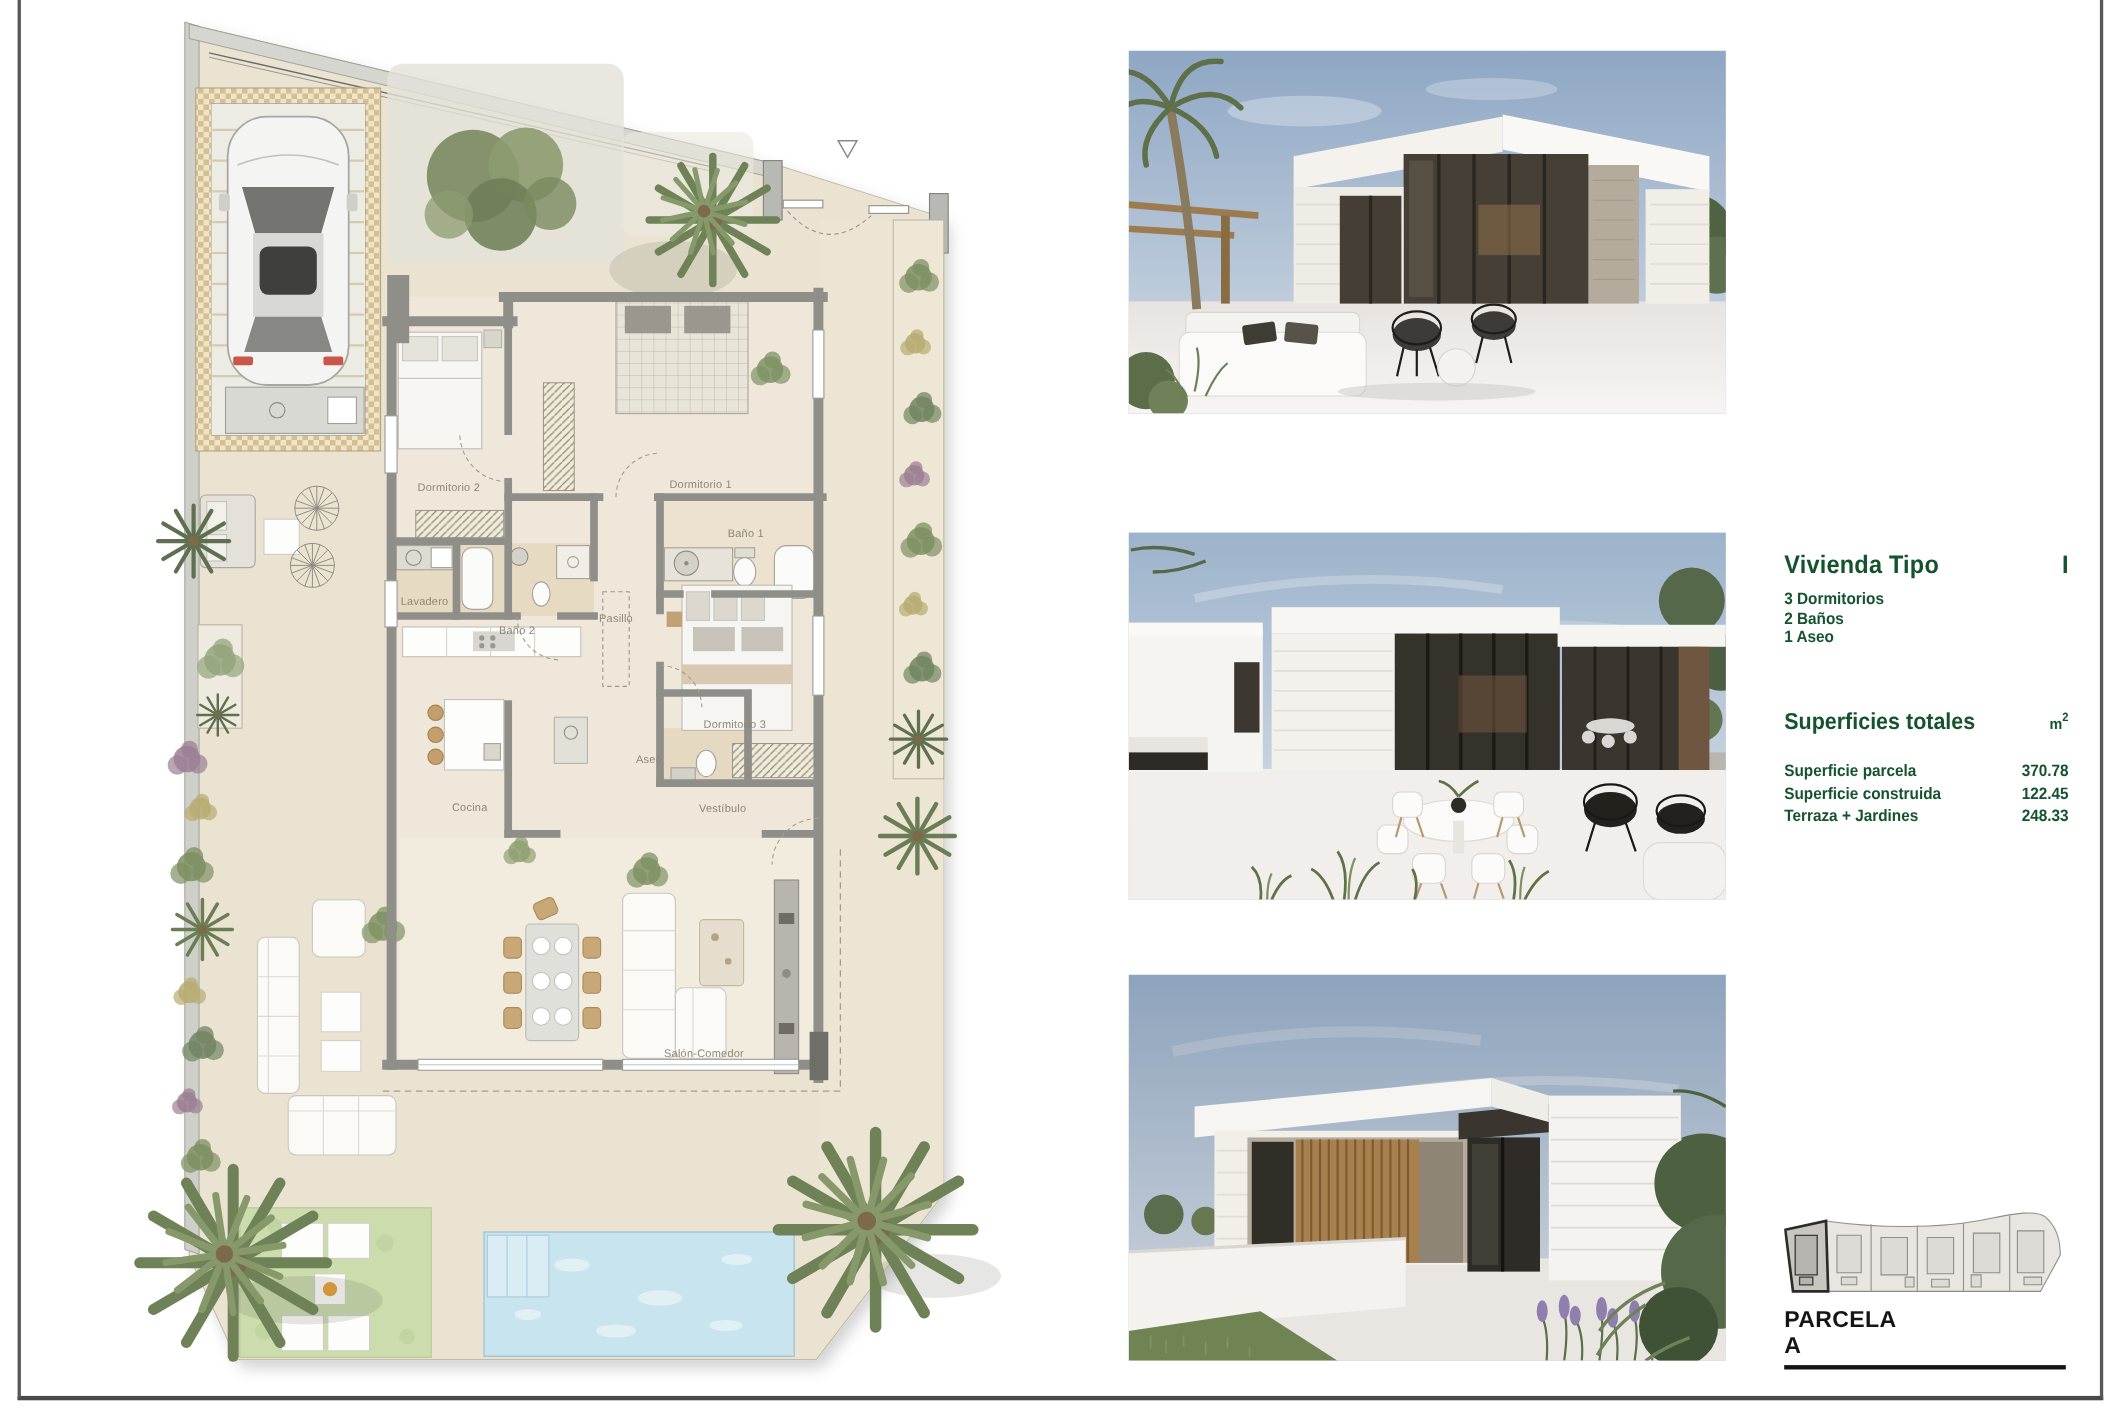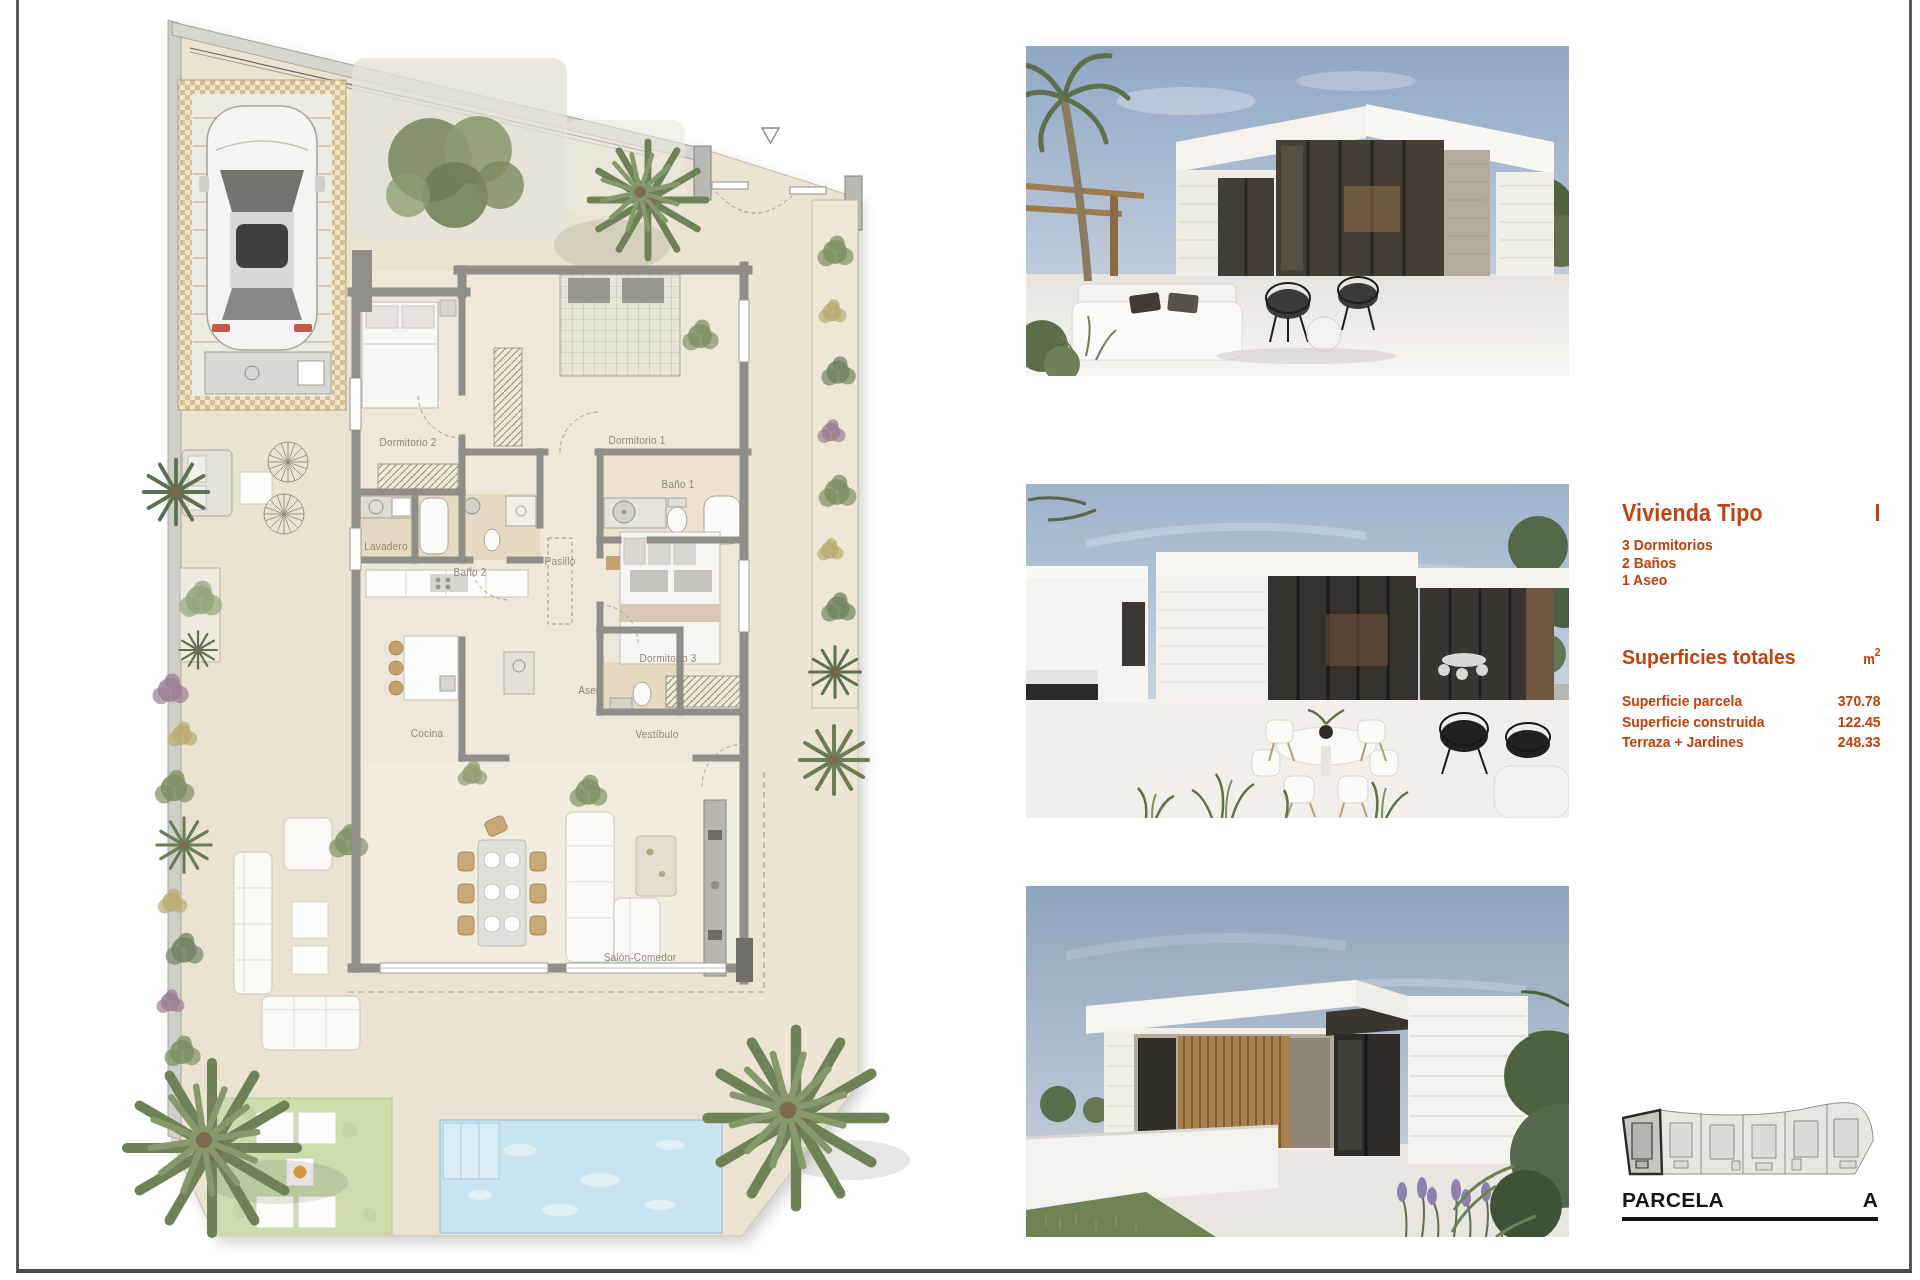--- a/index.html
+++ b/index.html
@@ -5,36 +5,36 @@
   html,body{margin:0;padding:0;background:#ffffff;}
   body{width:1920px;height:1280px;position:relative;font-family:"Liberation Sans",sans-serif;overflow:hidden;}
   .page-frame{position:absolute;left:16px;top:-4px;width:1890px;height:1271px;border-left:3px solid #58585a;border-right:3px solid #58585a;border-bottom:4px solid #4a4a4c;border-top:2px solid #6a6a6c;pointer-events:none;}
   .plan-wrap{position:absolute;left:0;top:0;width:960px;height:1088px;}
   .photo{position:absolute;left:1026px;width:543px;overflow:hidden;background:#cfd6de;}
   .photo svg{display:block;width:100%;height:100%;}
   #photo1{top:46px;height:330px;}
   #photo2{top:484px;height:334px;}
   #photo3{top:886px;height:351px;}
 
-  .info-panel{position:absolute;left:1622px;top:500px;width:280px;color:#c2410c;}
+  .info-panel{position:absolute;left:1622px;top:500px;width:280px;color:#14532d;}
   .condense{transform:scaleX(0.93);transform-origin:left top;width:278px;}
   .vt-row{display:flex;justify-content:space-between;align-items:baseline;}
   .vt-title{font-size:23px;font-weight:bold;letter-spacing:.2px;}
   .vt-code{font-size:23px;font-weight:bold;}
   .features{margin-top:9px;font-size:15px;font-weight:bold;line-height:1.18;}
   .surf-head{display:flex;justify-content:space-between;align-items:baseline;margin-top:56px;}
   .surf-title{font-size:21px;font-weight:bold;}
   .surf-unit{font-size:14px;font-weight:bold;}
   .surf-unit sup{font-size:11px;position:relative;top:-2px;}
   .surf-rows{margin-top:22px;font-size:15px;font-weight:bold;line-height:1.38;}
   .surf-row{display:flex;justify-content:space-between;}
 
   .parcel-panel{position:absolute;left:1622px;top:1094px;width:256px;color:#151515;}
   .parcel-diagram{display:block;width:256px;height:86px;}
-  .parcel-row{display:flex;justify-content:space-between;align-items:baseline;margin-top:8px;}
+  .parcel-row{display:flex;justify-content:space-between;align-items:baseline;margin-top:8px;flex-direction:column;}
   .parcel-label{font-size:21px;font-weight:bold;letter-spacing:.3px;}
   .parcel-value{font-size:21px;font-weight:bold;}
   .parcel-rule{height:4px;background:#141414;margin-top:5px;}
 
   .rlabel{font-size:10px;fill:#8e887a;letter-spacing:.2px;}
 </style>
 </head>
 <body>
 
 <div class="page-frame"></div>

